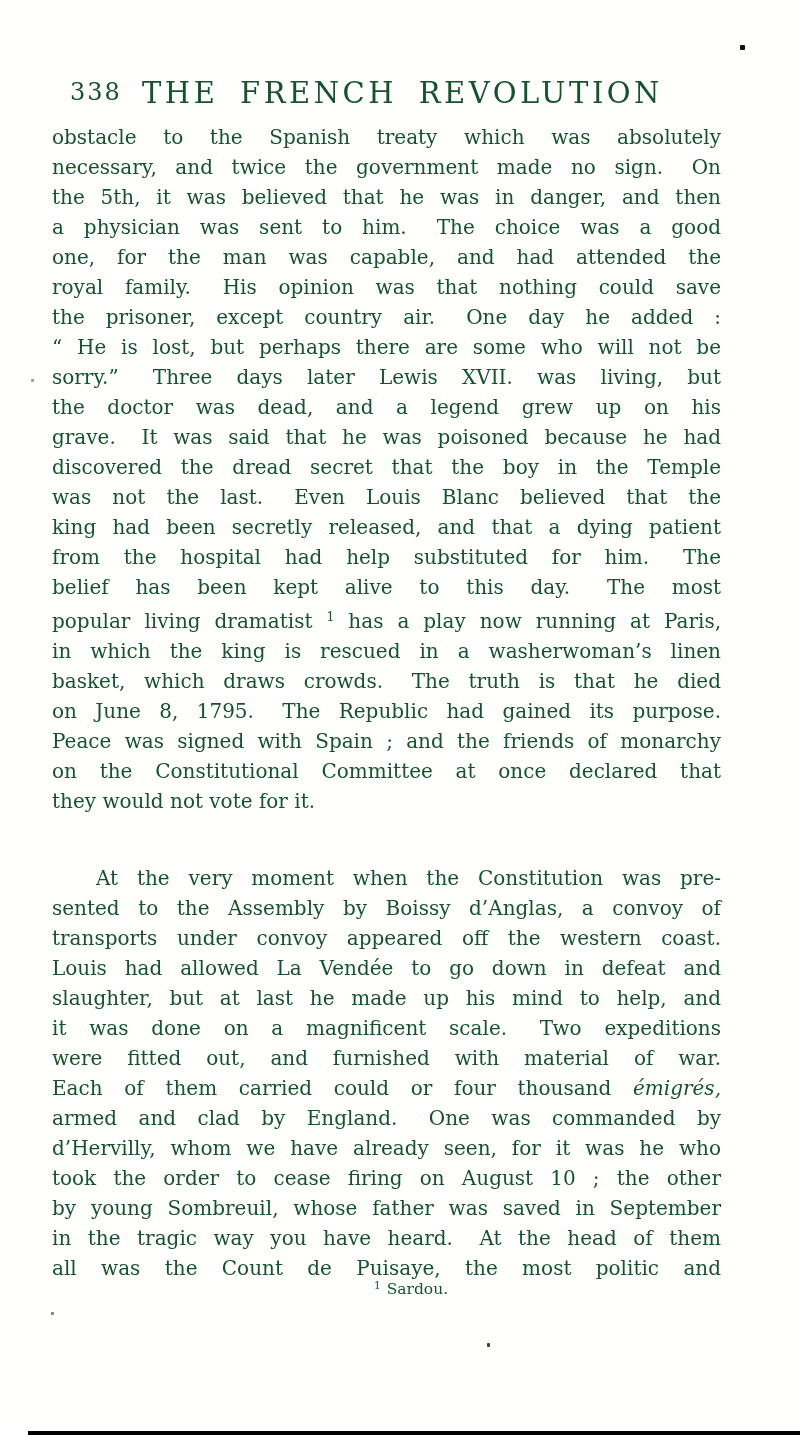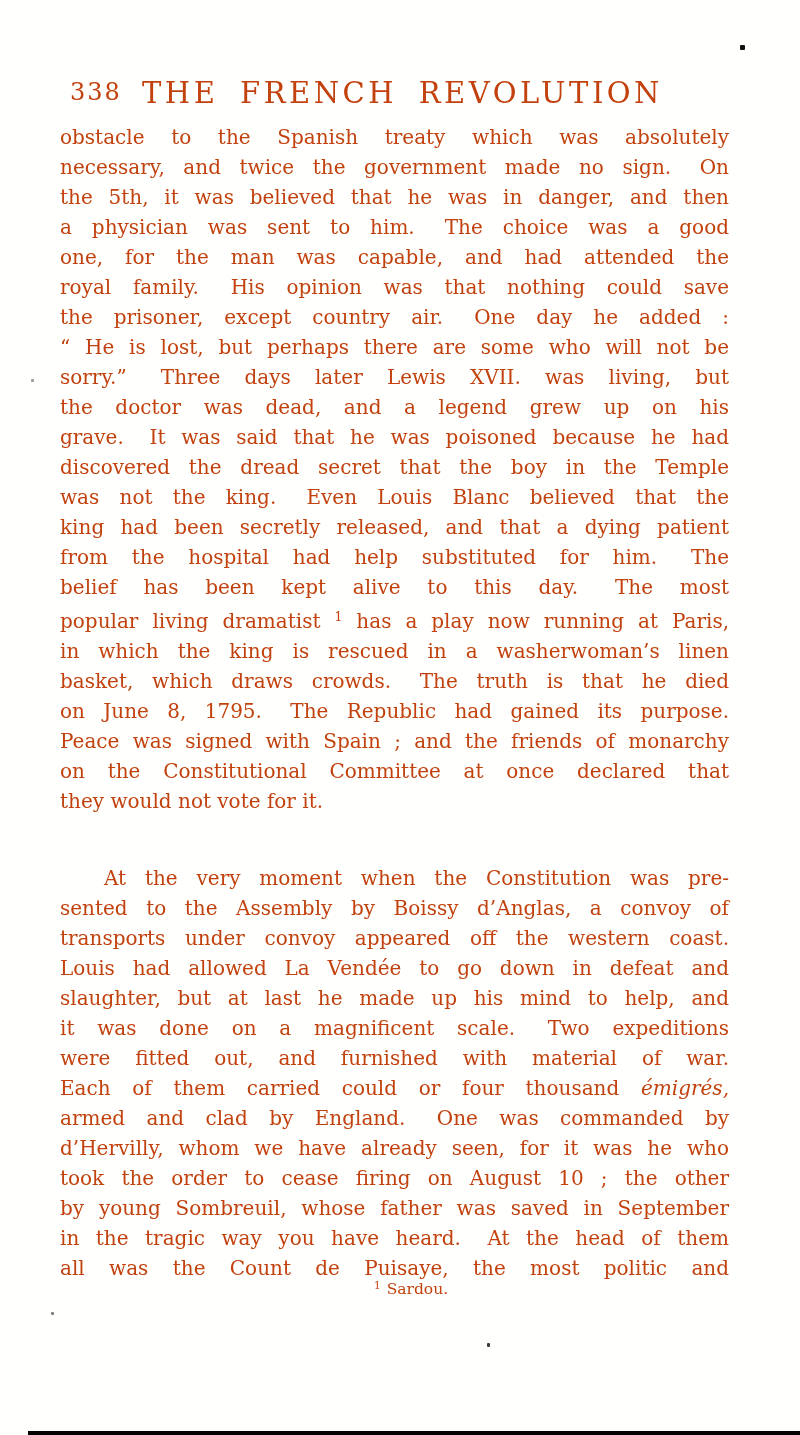--- a/index.html
+++ b/index.html
@@ -3,42 +3,42 @@
 <meta charset="utf-8">
 <style>
   html, body { margin: 0; padding: 0; background: #ffffff; }
   .page {
     position: relative;
     width: 800px;
     height: 1435px;
     background: #fffffe;
     overflow: hidden;
     font-family: "DejaVu Serif", "Liberation Serif", serif;
-    color: #c2410c;
+    color: #14532d;
   }
   
   .header {
     position: absolute;
     top: 76px; left: 68px; width: 669px; height: 32px;
   }
   .pagenum {
     position: absolute; left: 2px; top: 2px;
     font-size: 24px; letter-spacing: 2px;
   }
   .running-title {
     text-align: center;
     font-size: 29px;
     letter-spacing: 3.5px;
     word-spacing: 9px;
     white-space: nowrap;
   }
   
   .body-text {
     position: absolute;
-    top: 122px; left: 60px; width: 669px;
+    top: 122px; left: 52px; width: 669px;
     font-size: 20px;
     line-height: 30px;
   }
   .para2 { margin-top: 47px; }
   .line {
     text-align: justify;
     text-justify: inter-word;
     text-align-last: justify;
   }
   .line.last { text-align-last: left; }
@@ -91,21 +91,21 @@
         <div class="line"><span>the 5th, it was believed that he was in danger, and then</span></div>
         <div class="line"><span>a physician was sent to him.  The choice was a good</span></div>
         <div class="line"><span>one, for the man was capable, and had attended the</span></div>
         <div class="line"><span>royal family.  His opinion was that nothing could save</span></div>
         <div class="line"><span>the prisoner, except country air.  One day he added :</span></div>
         <div class="line"><span>“ He is lost, but perhaps there are some who will not be</span></div>
         <div class="line"><span>sorry.”  Three days later Lewis XVII. was living, but</span></div>
         <div class="line"><span>the doctor was dead, and a legend grew up on his</span></div>
         <div class="line"><span>grave.  It was said that he was poisoned because he had</span></div>
         <div class="line"><span>discovered the dread secret that the boy in the Temple</span></div>
-        <div class="line"><span>was not the king.  Even Louis Blanc believed that the</span></div>
+        <div class="line"><span>was not the last.  Even Louis Blanc believed that the</span></div>
         <div class="line"><span>king had been secretly released, and that a dying patient</span></div>
         <div class="line"><span>from the hospital had help substituted for him.  The</span></div>
         <div class="line"><span>belief has been kept alive to this day.  The most</span></div>
         <div class="line"><span>popular living dramatist </span><span class="sup">1</span><span> has a play now running at Paris,</span></div>
         <div class="line"><span>in which the king is rescued in a washerwoman’s linen</span></div>
         <div class="line"><span>basket, which draws crowds.  The truth is that he died</span></div>
         <div class="line"><span>on June 8, 1795.  The Republic had gained its purpose.</span></div>
         <div class="line"><span>Peace was signed with Spain ; and the friends of monarchy</span></div>
         <div class="line"><span>on the Constitutional Committee at once declared that</span></div>
         <div class="line last"><span>they would not vote for it.</span></div>

